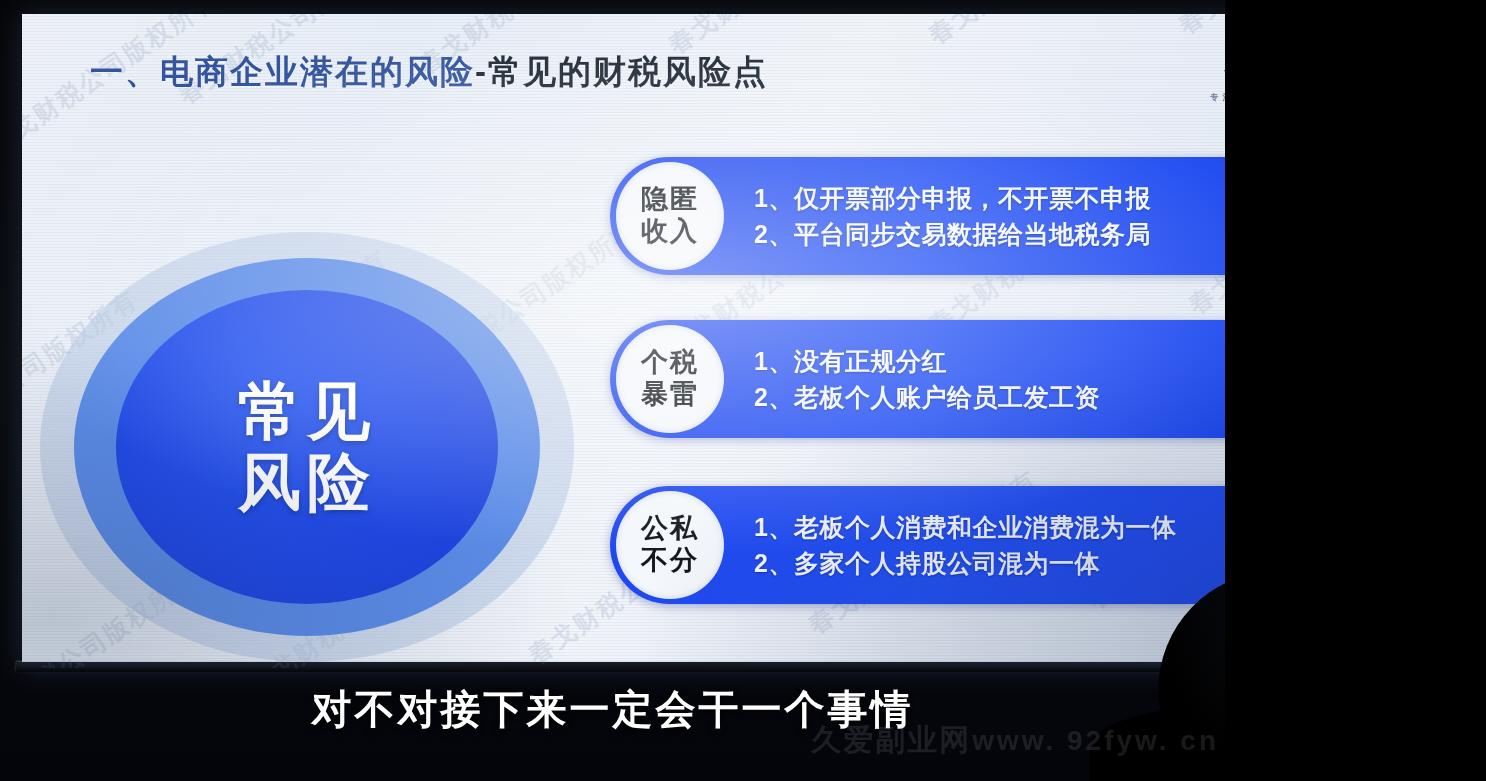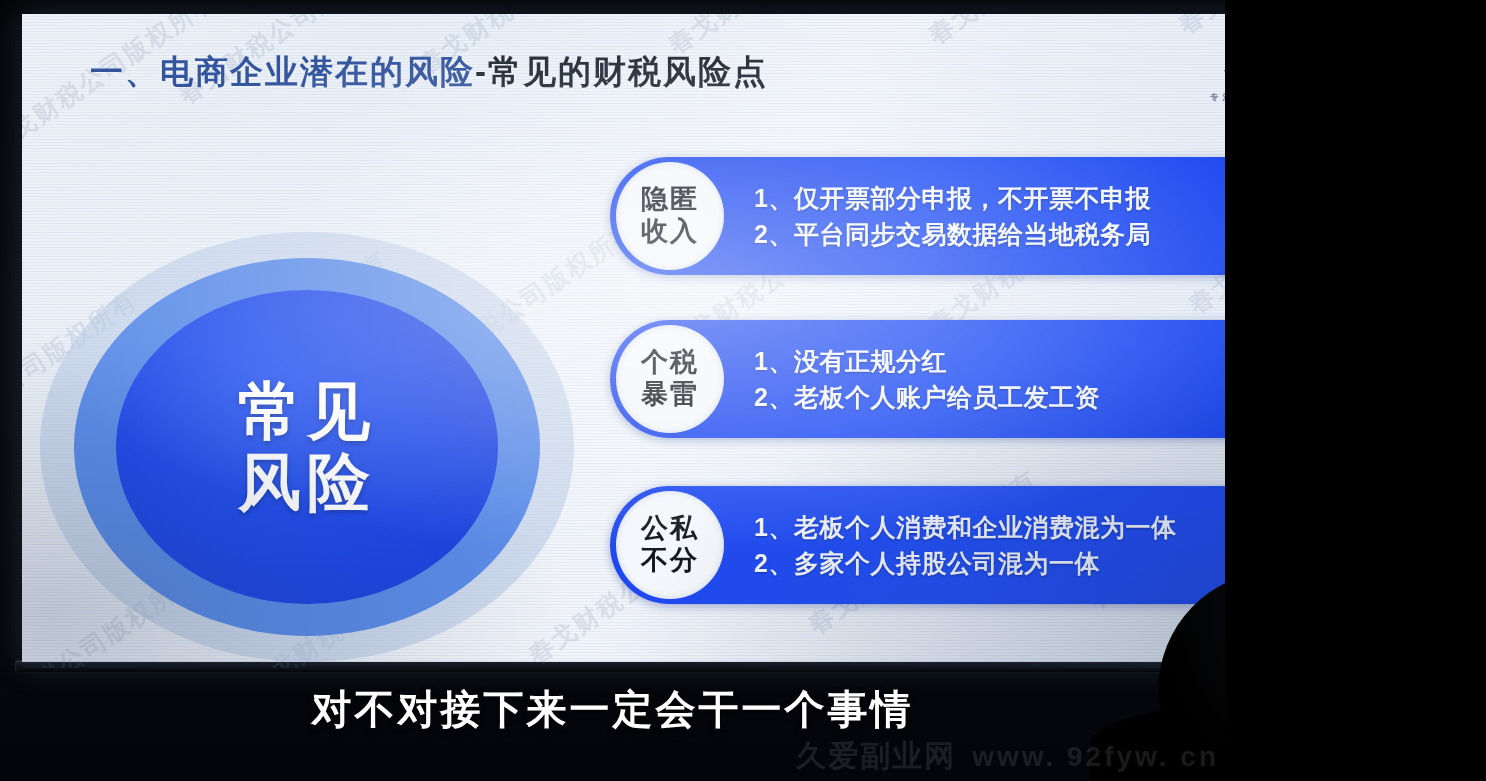--- a/index.html
+++ b/index.html
@@ -131,22 +131,22 @@
 
   
   #caption{
     position:absolute;left:0;right:0;top:682px;z-index:70;text-align:center;
     color:#fff;font-weight:700;font-size:40px;letter-spacing:3px;
     text-shadow:0 2px 6px rgba(0,0,0,.9);
   }
 
   
   #site-wm{
-    position:absolute;right:6px;bottom:4px;z-index:80;
-    display:flex;align-items:baseline;gap:16px;
+    position:absolute;right:6px;bottom:20px;z-index:80;
+    display:flex;align-items:baseline;gap:1px;
     color:rgba(150,155,165,.17);
   }
   #site-wm .cn{font-size:30px;font-weight:800;letter-spacing:2px;}
   #site-wm .url{font-size:28px;font-weight:700;letter-spacing:3px;text-align:right;}
 </style>
 </head>
 <body>
 
 <div id="stage">
   <div id="room"></div>

